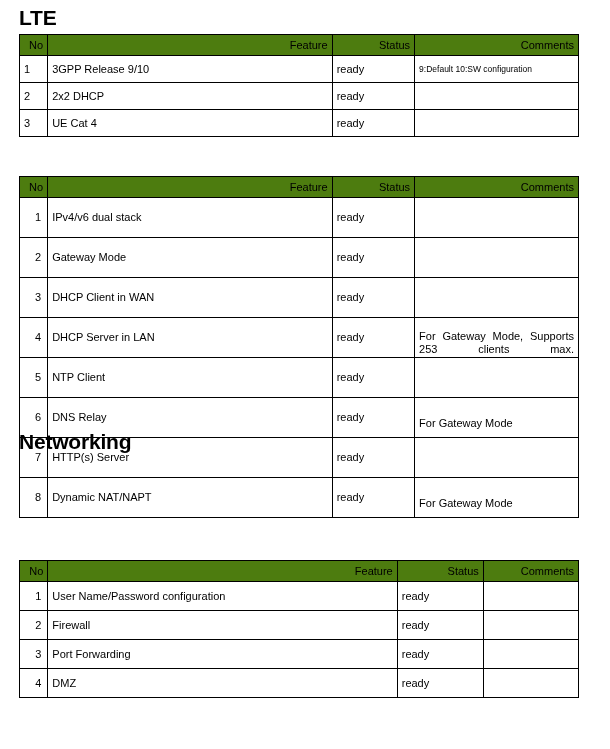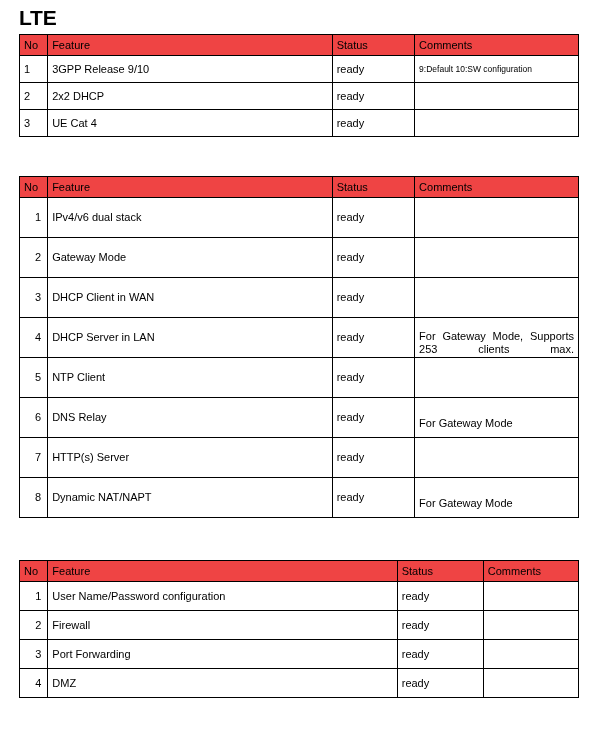--- a/index.html
+++ b/index.html
@@ -56,22 +56,23 @@
     border: 1.3px solid #000000;
     padding: 0px 4px;
     vertical-align: middle;
     font-weight: normal;
     text-align: left;
     font-size: 11px;
     line-height: 13px;
     background: #ffffff;
   }
   table.feature-table thead th {
-    background: #ef4444;
+    background: #4d7c0f;
     height: 20px;
+    text-align: right;
   }
   table.feature-table tbody td {
     height: 26px;
   }
   
   #table-lte {
     left: 19px;
     top: 34px;
     width: 560px;
   }
@@ -224,20 +225,21 @@
       </tr>
       <tr>
         <td class="cell-no">8</td>
         <td class="cell-feature">Dynamic NAT/NAPT</td>
         <td class="cell-status">ready</td>
         <td class="cell-comment plain">For Gateway Mode</td>
       </tr>
     </tbody>
   </table>
 
+  <h1 class="section-heading heading-networking">Networking</h1>
 
 
   <table class="feature-table" id="table-security">
     <colgroup>
       <col class="col-no">
         <col class="col-feat">
         <col class="col-stat">
         <col class="col-comm">
     </colgroup>
     <thead>

